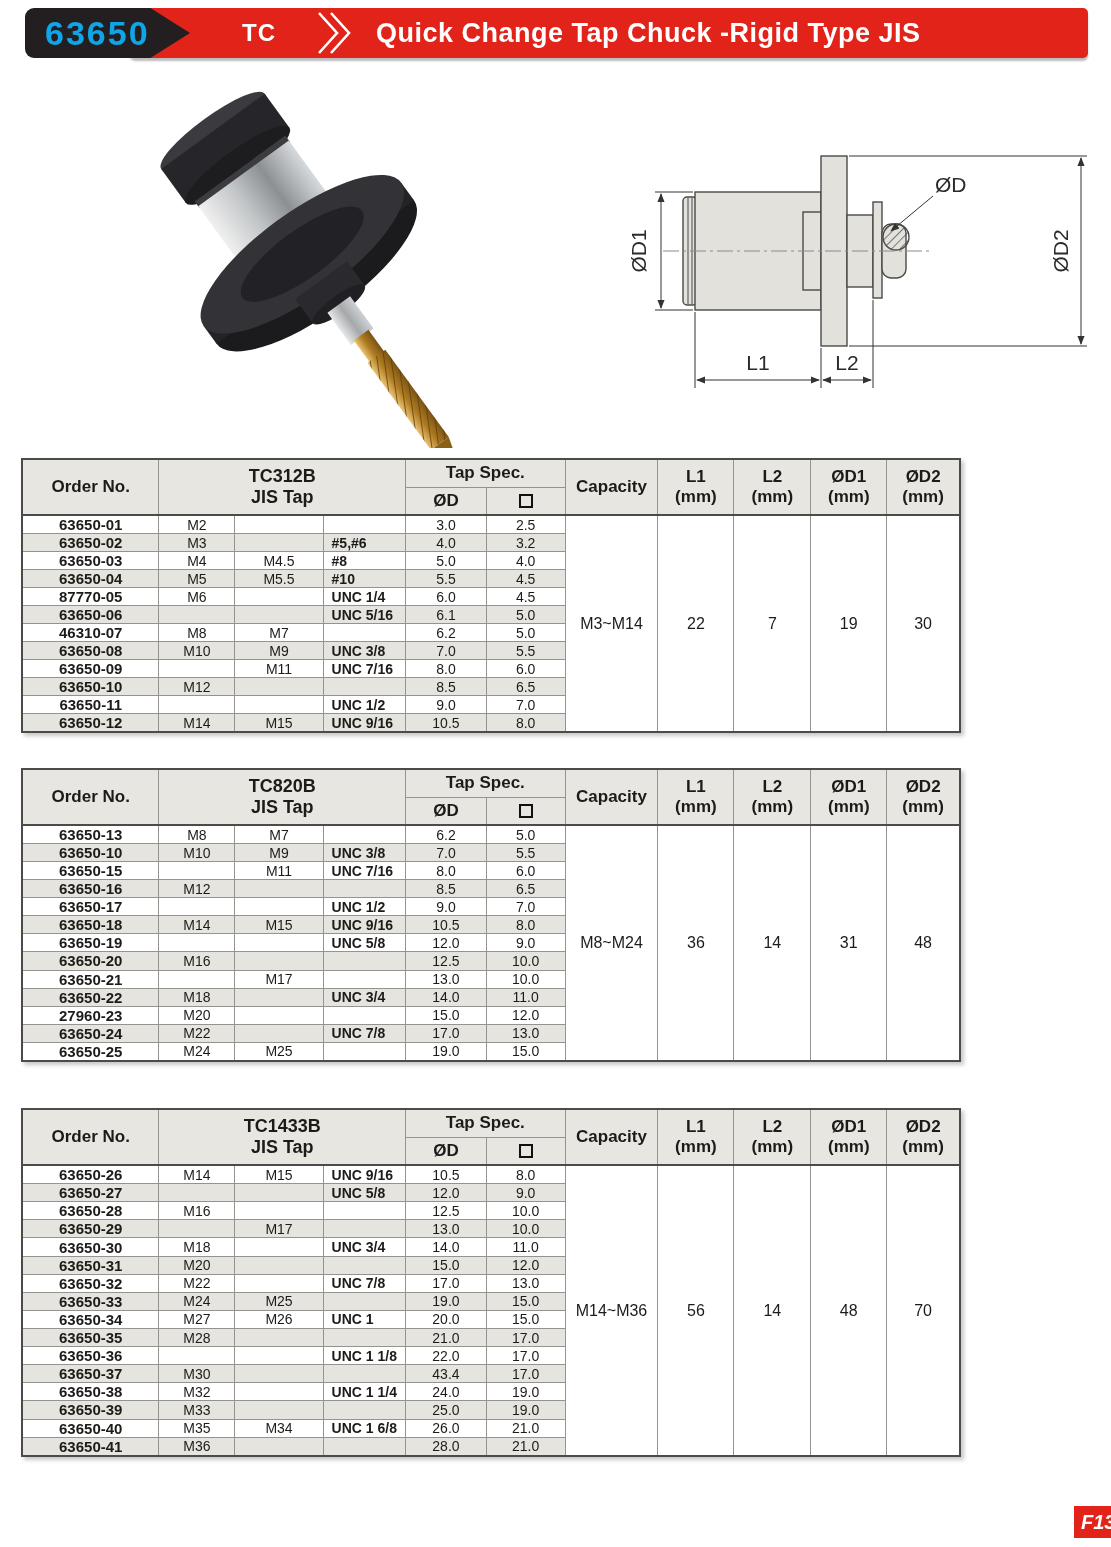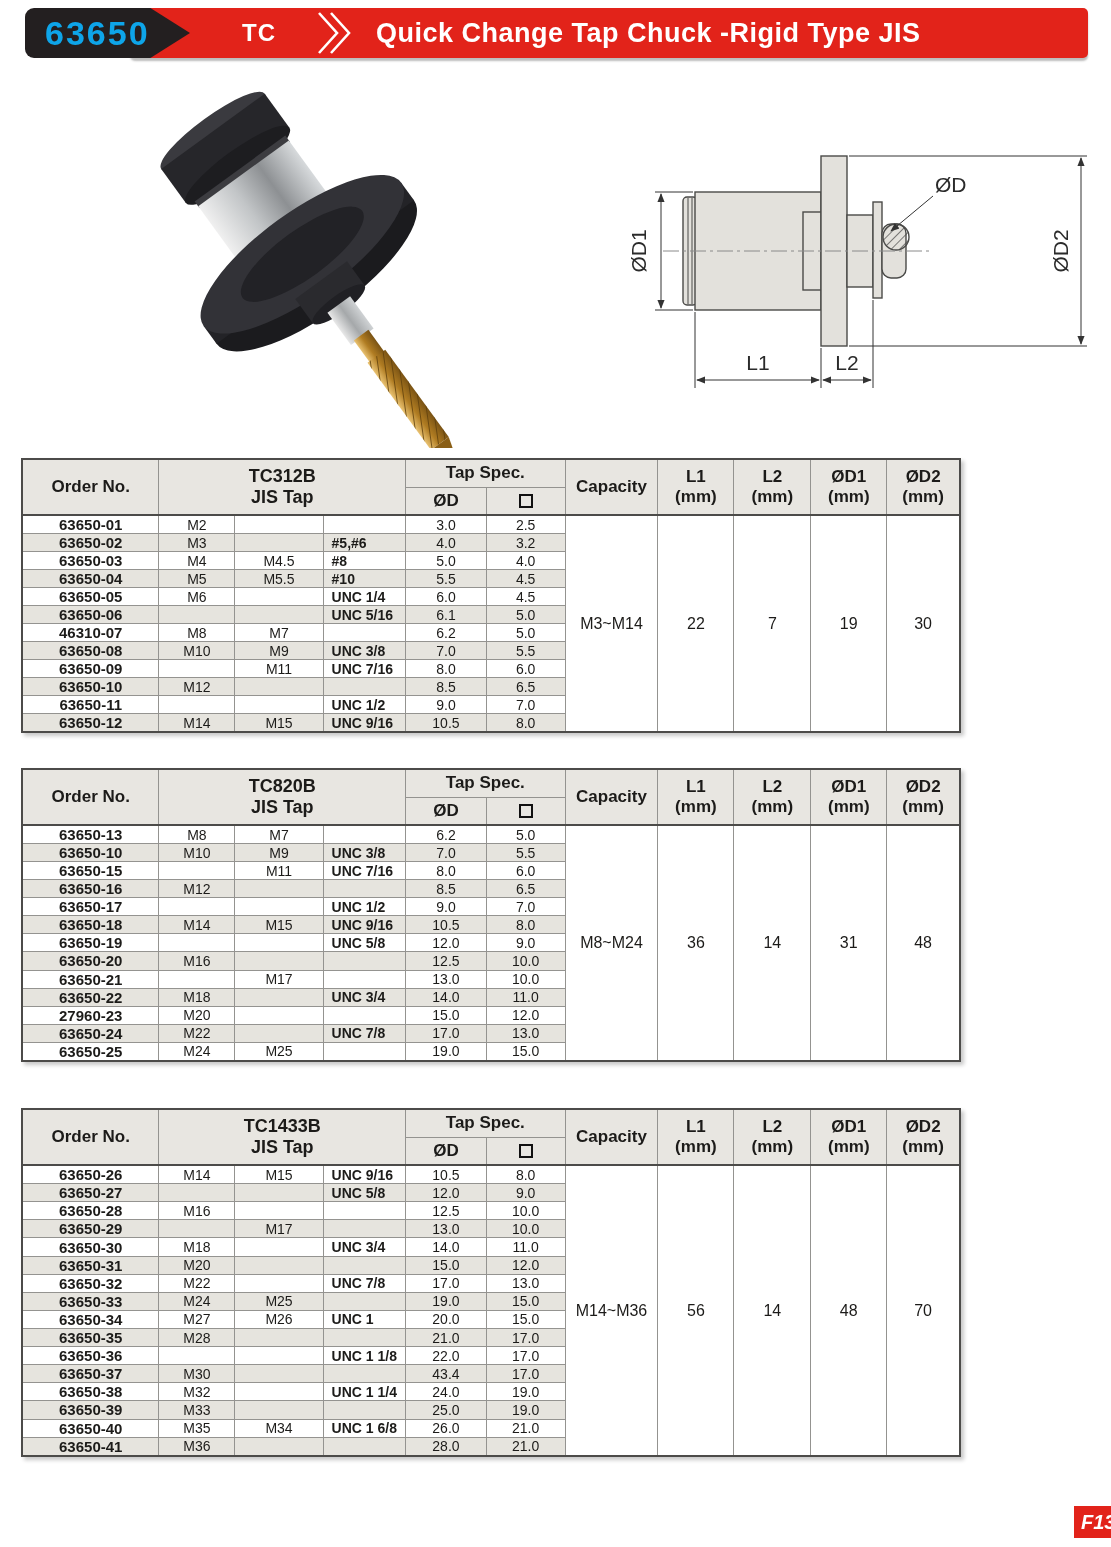--- a/index.html
+++ b/index.html
@@ -252,21 +252,21 @@
           </tr>
           <tr>
             <td class="c0">63650-04</td>
             <td class="c1">M5</td>
             <td class="c2">M5.5</td>
             <td class="c3">#10</td>
             <td class="c4">5.5</td>
             <td class="c5">4.5</td>
           </tr>
           <tr>
-            <td class="c0">63650-05</td>
+            <td class="c0">87770-05</td>
             <td class="c1">M6</td>
             <td class="c2"></td>
             <td class="c3">UNC 1/4</td>
             <td class="c4">6.0</td>
             <td class="c5">4.5</td>
           </tr>
           <tr>
             <td class="c0">63650-06</td>
             <td class="c1"></td>
             <td class="c2"></td>

